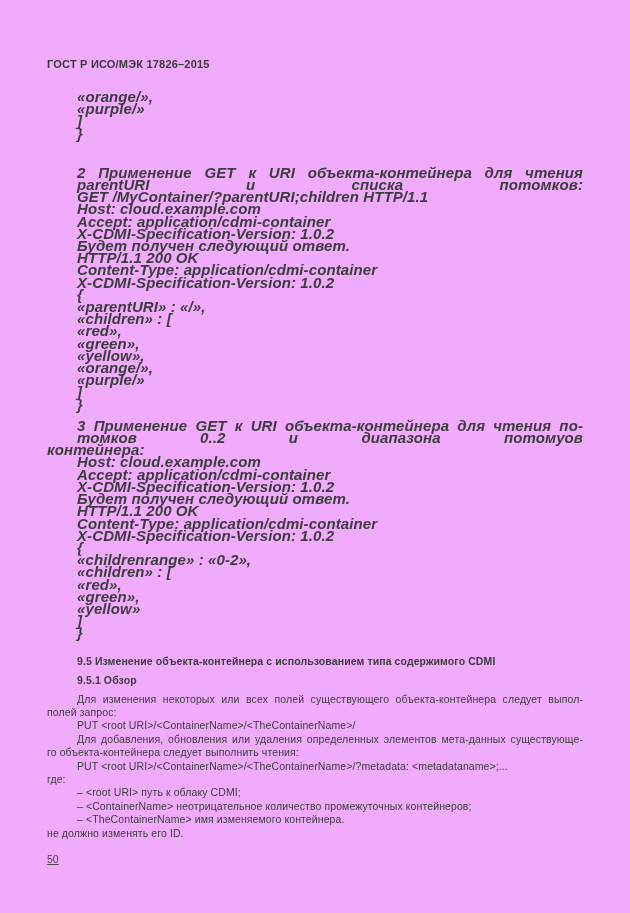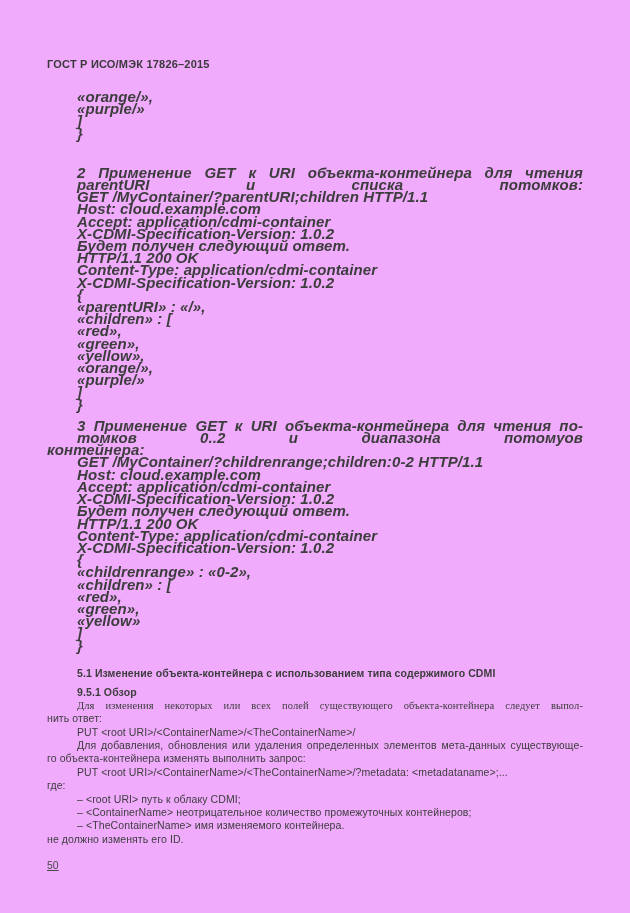--- a/index.html
+++ b/index.html
@@ -92,43 +92,42 @@
       <div class="ln code ind1">«children» : [</div>
       <div class="ln code ind1">«red»,</div>
       <div class="ln code ind1">«green»,</div>
       <div class="ln code ind1">«yellow»,</div>
       <div class="ln code ind1">«orange/»,</div>
       <div class="ln code ind1">«purple/»</div>
       <div class="ln code ind1">]</div>
       <div class="ln code ind1">}</div>
       <div class="ln code ind1 just" style="margin-top: 9px;">3 Применение GET к URI объекта-контейнера для чтения по-томков 0..2 и диапазона потомуов</div>
       <div class="ln code">контейнера:</div>
-      <div class="ln code ind1">GET /MyContainer/?childrenrange;children:0-2 HTTP/1.1</div>
       <div class="ln code ind1">Host: cloud.example.com</div>
       <div class="ln code ind1">Accept: application/cdmi-container</div>
       <div class="ln code ind1">X-CDMI-Specification-Version: 1.0.2</div>
       <div class="ln code ind1">Будет получен следующий ответ.</div>
       <div class="ln code ind1">HTTP/1.1 200 OK</div>
       <div class="ln code ind1">Content-Type: application/cdmi-container</div>
       <div class="ln code ind1">X-CDMI-Specification-Version: 1.0.2</div>
       <div class="ln code ind1">{</div>
       <div class="ln code ind1">«childrenrange» : «0-2»,</div>
       <div class="ln code ind1">«children» : [</div>
       <div class="ln code ind1">«red»,</div>
       <div class="ln code ind1">«green»,</div>
       <div class="ln code ind1">«yellow»</div>
       <div class="ln code ind1">]</div>
       <div class="ln code ind1">}</div>
-      <div class="ln heading ind1" style="margin-top: 15px;">5.1 Изменение объекта-контейнера с использованием типа содержимого CDMI</div>
+      <div class="ln heading ind1" style="margin-top: 15px;">9.5 Изменение объекта-контейнера с использованием типа содержимого CDMI</div>
       <div class="ln heading ind1" style="margin-top: 6px;">9.5.1 Обзор</div>
-      <div class="ln body ind1 just" style=" font-family: Liberation Serif, serif;">Для изменения некоторых или всех полей существующего объекта-контейнера следует выпол-</div>
-      <div class="ln body">нить ответ:</div>
+      <div class="ln body ind1 just" style="margin-top: 6px;">Для изменения некоторых или всех полей существующего объекта-контейнера следует выпол-</div>
+      <div class="ln body">полей запрос:</div>
       <div class="ln body ind1">PUT &lt;root URI&gt;/&lt;ContainerName&gt;/&lt;TheContainerName&gt;/</div>
       <div class="ln body ind1 just">Для добавления, обновления или удаления определенных элементов мета-данных существующе-</div>
-      <div class="ln body">го объекта-контейнера изменять выполнить запрос:</div>
+      <div class="ln body">го объекта-контейнера следует выполнить чтения:</div>
       <div class="ln body ind1">PUT &lt;root URI&gt;/&lt;ContainerName&gt;/&lt;TheContainerName&gt;/?metadata: &lt;metadataname&gt;;...</div>
       <div class="ln body">где:</div>
       <div class="ln body ind1">– &lt;root URI&gt; путь к облаку CDMI;</div>
       <div class="ln body ind1">– &lt;ContainerName&gt; неотрицательное количество промежуточных контейнеров;</div>
       <div class="ln body ind1">– &lt;TheContainerName&gt; имя изменяемого контейнера.</div>
       <div class="ln body">не должно изменять его ID.</div>
     </div>
 
   <div class="page-number">50</div>
 </div>

